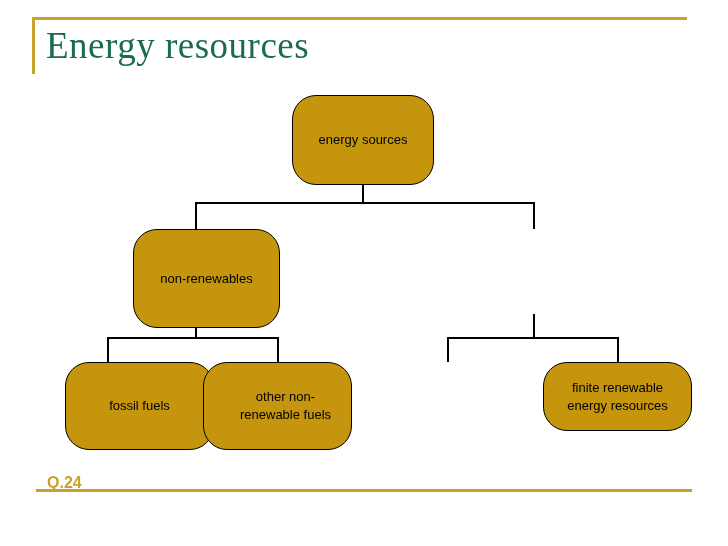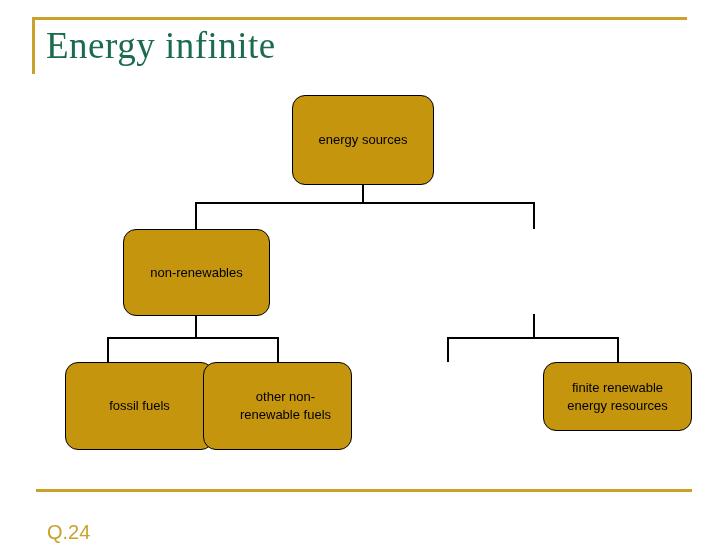--- a/index.html
+++ b/index.html
@@ -18,38 +18,39 @@
     position:absolute;left:46px;top:24px;
     margin:0;
     font-family:"Liberation Serif", serif;
     font-weight:normal;
     font-size:37px;
     color:#1B6B4D;
     letter-spacing:0.5px;
     white-space:nowrap;
   }
   .footer-text{
-    position:absolute;left:47px;top:521px;
-    font-size:20px;
+    position:absolute;left:47px;top:474px;
+    font-size:16px;
     color:#C9A22C;
+    font-weight:bold;
   }
   .node{
     position:absolute;
     background:#C5950E;
     border:1.5px solid #000000;
-    border-radius:13px;
+    border-radius:24px;
     box-sizing:border-box;
     display:flex;align-items:center;justify-content:center;
     text-align:center;
     font-size:13px;line-height:1.35;
     color:#000000;
     padding:6px 12px;
   }
   .node-root   {left:292px;top:95px; width:142px;height:90px;}
-  .node-nonren {left:123px;top:229px;width:147px;height:87px;align-items:center;}
+  .node-nonren {left:133px;top:229px;width:147px;height:99px;align-items:center;}
   .node-ren    {left:460px;top:229px;width:148px;height:85px;}
   .node-fossil {left:33px; top:362px;width:149px;height:88px;margin-left:32px;}
   .node-other  {left:203px;top:362px;width:149px;height:88px;padding-left:28px;}
   .node-inf    {left:373px;top:362px;width:149px;height:88px;}
   .node-fin    {left:543px;top:362px;width:149px;height:69px;}
   .conn{position:absolute;background:#000000;}
   
   .c-v-root   {left:362px;top:184px;width:2px;height:20px;}
   .c-h-l2     {left:195px;top:202px;width:340px;height:2px;}
   .c-v-l2a    {left:195px;top:202px;width:2px;height:27px;}
@@ -66,21 +67,21 @@
   .c-v-fin    {left:617px;top:337px;width:2px;height:25px;}
 </style>
 </head>
 <body>
 
 <div class="slide">
 
   <div class="rule top-rule"></div>
   <div class="rule left-rule"></div>
 
-  <h1 class="slide-title">Energy infinite</h1>
+  <h1 class="slide-title">Energy resources</h1>
 
   <div class="conn c-v-root"></div>
   <div class="conn c-h-l2"></div>
   <div class="conn c-v-l2a"></div>
   <div class="conn c-v-l2b"></div>
   <div class="conn c-v-nonren"></div>
   <div class="conn c-h-left"></div>
   <div class="conn c-v-fossil"></div>
   <div class="conn c-v-other"></div>
   <div class="conn c-v-ren"></div>

